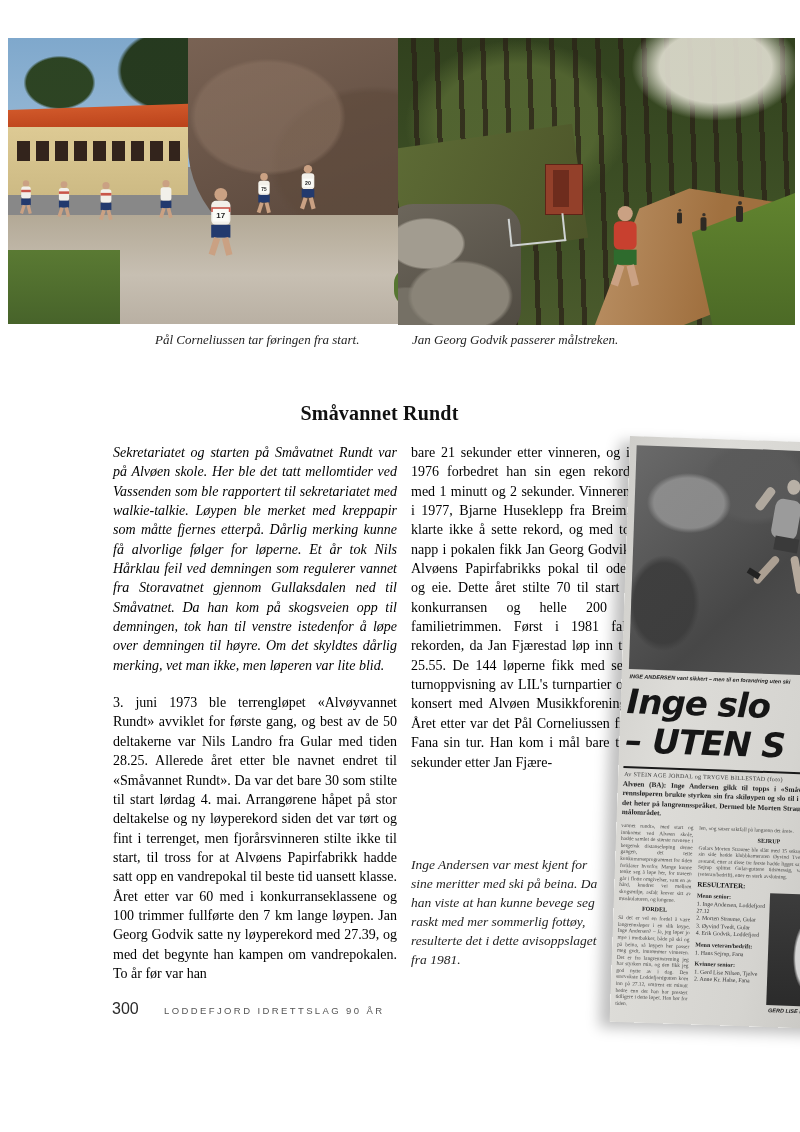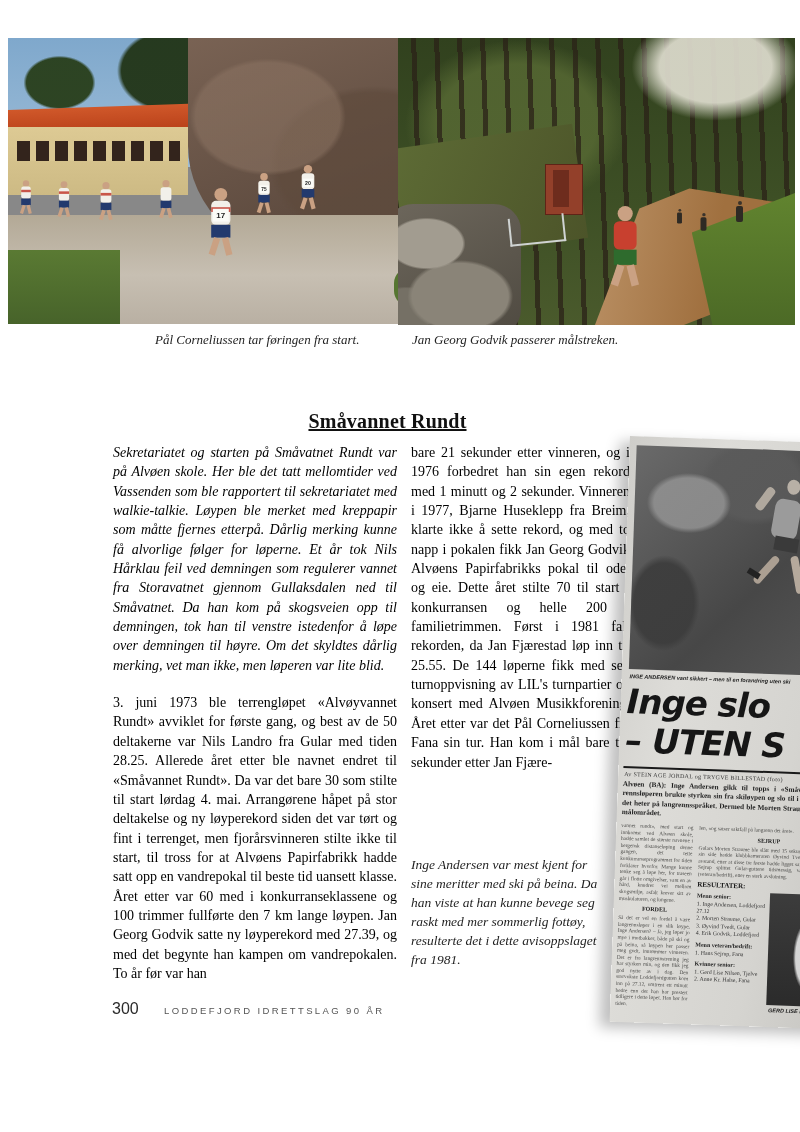--- a/index.html
+++ b/index.html
@@ -216,21 +216,21 @@
         <i class="r-torso"></i>
         <i class="r-shorts"></i>
         <i class="r-leg1"></i>
         <i class="r-leg2"></i>
       </div>
   </div>
 
   <div class="caption" style="left:155px;top:332px;">Pål Corneliussen tar føringen fra start.</div>
   <div class="caption" style="left:412px;top:332px;">Jan Georg Godvik passerer målstreken.</div>
 
-  <h1 class="heading" style="margin:16px;text-decoration:underline;">Småvannet Rundt</h1>
+  <h1 class="heading" style="margin:8px;">Småvannet Rundt</h1>
 
   <div class="col" style="left:113px;top:443px;width:284px;">
     <p class="intro">Sekretariatet og starten på Småvatnet Rundt var på Alvøen skole. Her ble det tatt mellomtider ved Vassenden som ble rapportert til sekretariatet med walkie-talkie. Løypen ble merket med kreppapir som måtte fjernes etterpå. Dårlig merking kunne få alvorlige følger for løperne. Et år tok Nils Hårklau feil ved demningen som regulerer vannet fra Storavatnet gjennom Gullaksdalen ned til Småvatnet. Da han kom på skogsveien opp til demningen, tok han til venstre istedenfor å løpe over demningen til høyre. Om det skyldtes dårlig merking, vet man ikke, men løperen var lite blid.</p>
     <p>3. juni 1973 ble terrengløpet «Alvøyvannet Rundt» avviklet for første gang, og best av de 50 deltakerne var Nils Landro fra Gular med tiden 28.25. Allerede året etter ble navnet endret til «Småvannet Rundt». Da var det bare 30 som stilte til start lørdag 4. mai. Arrangørene håpet på stor deltakelse og ny løyperekord siden det var tørt og fint i terrenget, men fjorårsvinneren stilte ikke til start, til tross for at Alvøens Papirfabrikk hadde satt opp en vandrepokal til beste tid uansett klasse. Året etter var 60 med i konkurranseklassene og 100 trimmer fullførte den 7 km lange løypen. Jan Georg Godvik satte ny løyperekord med 27.39, og med det begynte han kampen om vandrepokalen. To år før var han</p>
   </div>
   <div class="col" style="left:411px;top:443px;width:219px;">
     <p>bare 21 sekunder etter vinneren, og i 1976 forbedret han sin egen rekord med 1 minutt og 2 sekunder. Vinneren i 1977, Bjarne Huseklepp fra Breim, klarte ikke å sette rekord, og med to napp i pokalen fikk Jan Georg Godvik Alvøens Papirfabrikks pokal til odel og eie. Dette året stilte 70 til start i konkurransen og helle 200 i familietrimmen. Først i 1981 falt rekorden, da Jan Fjærestad løp inn til 25.55. De 144 løperne fikk med seg turnoppvisning av LIL's turnpartier og konsert med Alvøen Musikkforening. Året etter var det Pål Corneliussen fra Fana sin tur. Han kom i mål bare tre sekunder etter Jan Fjære-</p>
   </div>
   <div class="note" style="left:411px;top:855px;width:200px;">Inge Andersen var mest kjent for sine meritter med ski på beina. Da han viste at han kunne bevege seg raskt med mer sommerlig fottøy, resulterte det i dette avisoppslaget fra 1981.</div>
 

